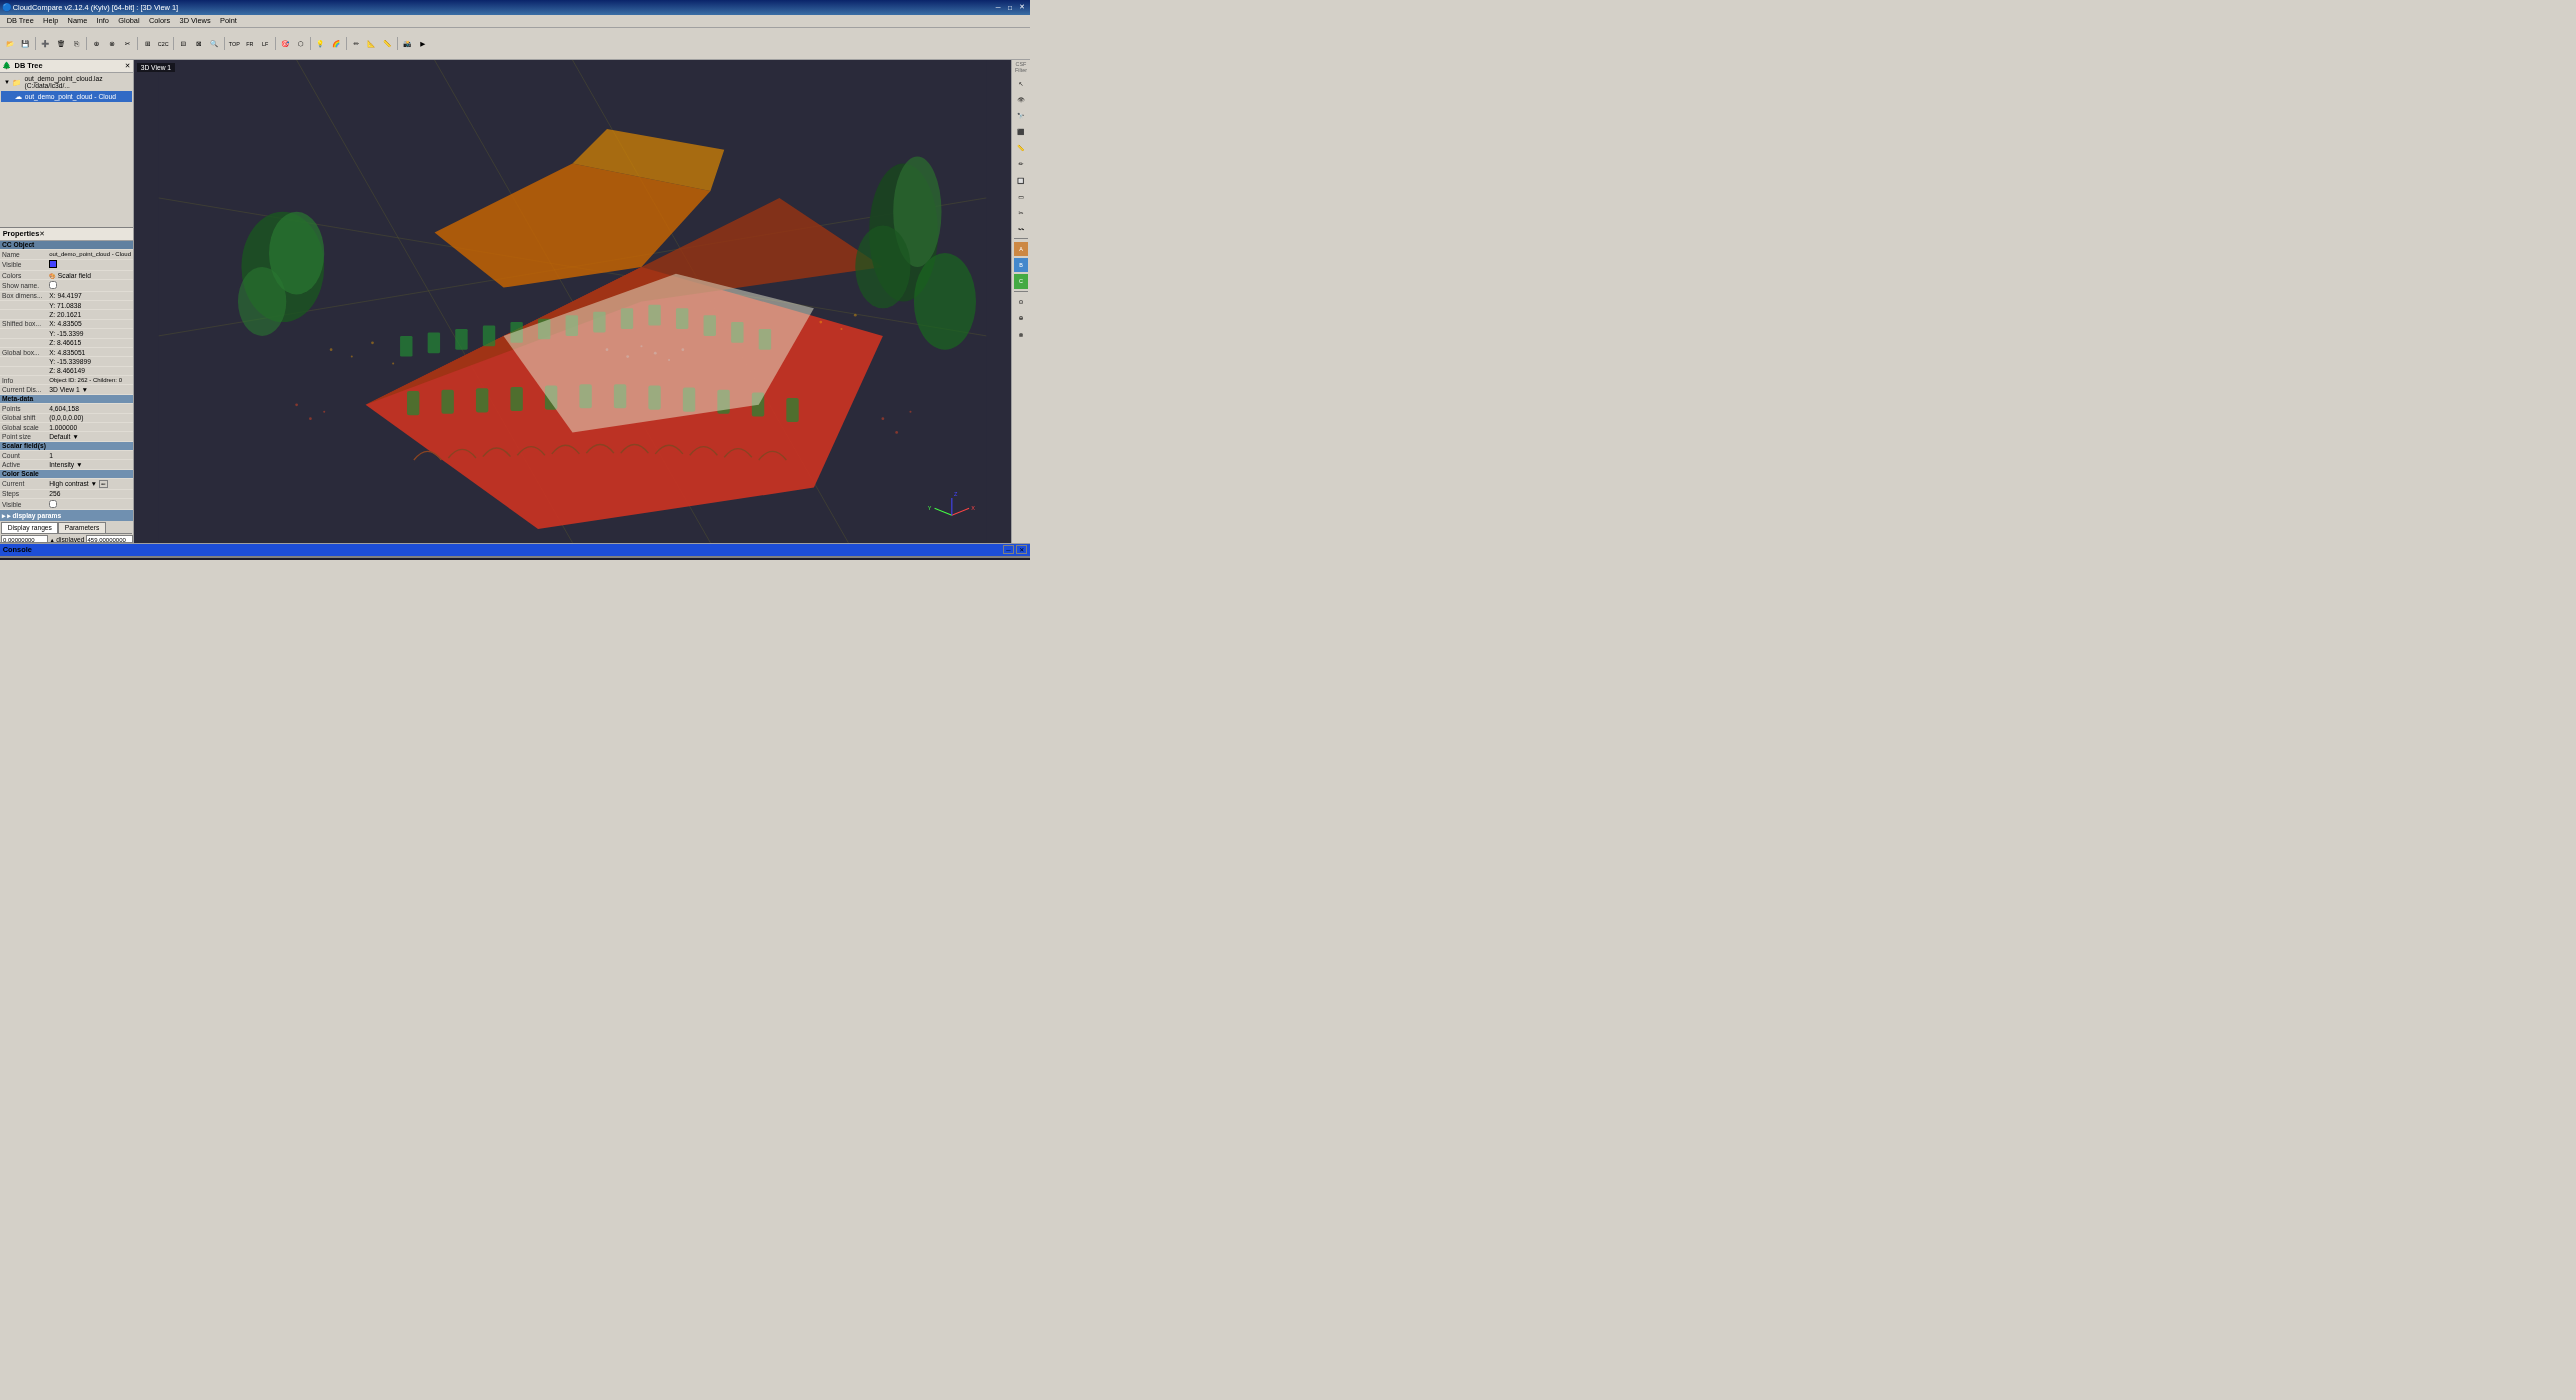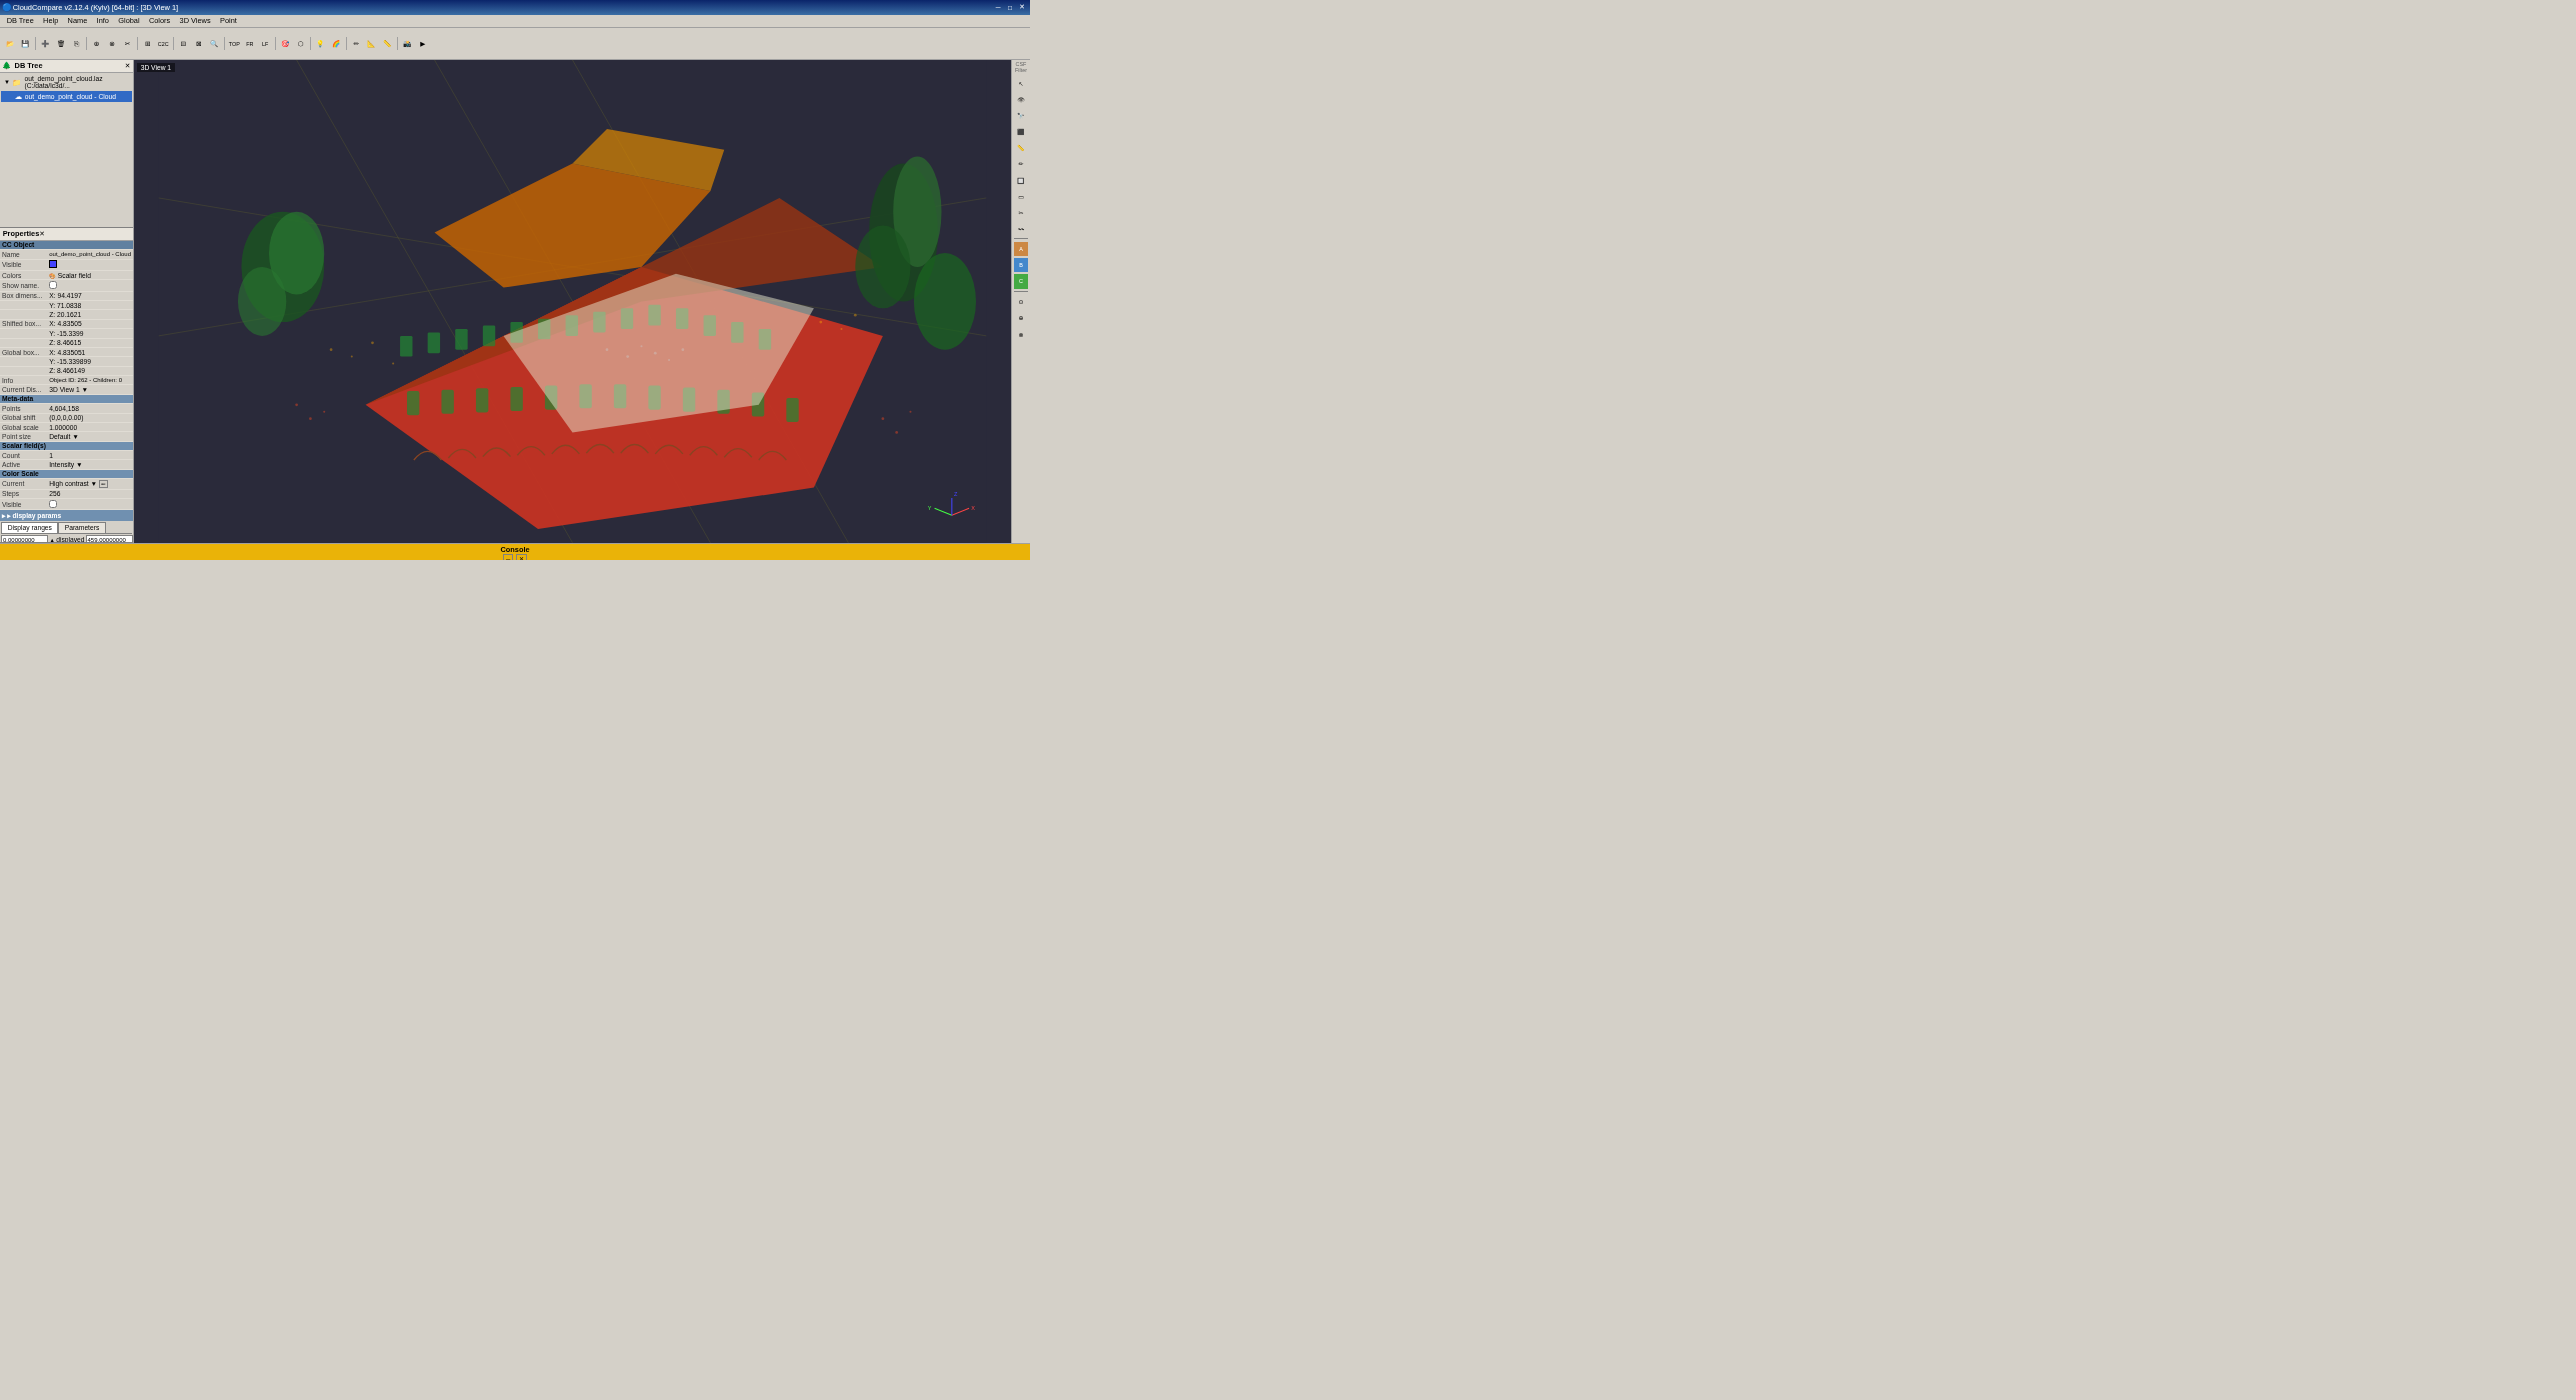--- a/index.html
+++ b/index.html
@@ -171,30 +171,28 @@
       height: 40px;
       background: #1a1a2a;
       color: #c0c0c0;
       font-size: 6.7px;
       font-family: Consolas, monospace;
       padding: 2px 4px;
       border-top: 1.3px solid #808080;
       overflow-y: auto;
     }
     #console-header {
-      background: #eab308;
+      background: #1d4ed8;
       border-top: 0.7px solid #a0a0a0;
       border-bottom: 0.7px solid #808080;
       padding: 1.3px 2.7px;
       font-size: 7.4px;
       font-weight: bold;
       display: flex;
-      align-items: center;
       justify-content: space-between;
-      flex-direction: column;
     }
 
     
     ::-webkit-scrollbar { width: 5.4px; height: 5.4px; }
     ::-webkit-scrollbar-track { background: #d4d0c8; }
     ::-webkit-scrollbar-thumb { background: #a0a0a0; border: 0.7px solid #808080; }
 
     .visible-checkbox { width: 8px; height: 8px; }
     
     .color-swatch { width: 8px; height: 8px; display: inline-block; background: #4444ff; border: 0.7px solid #000; }

